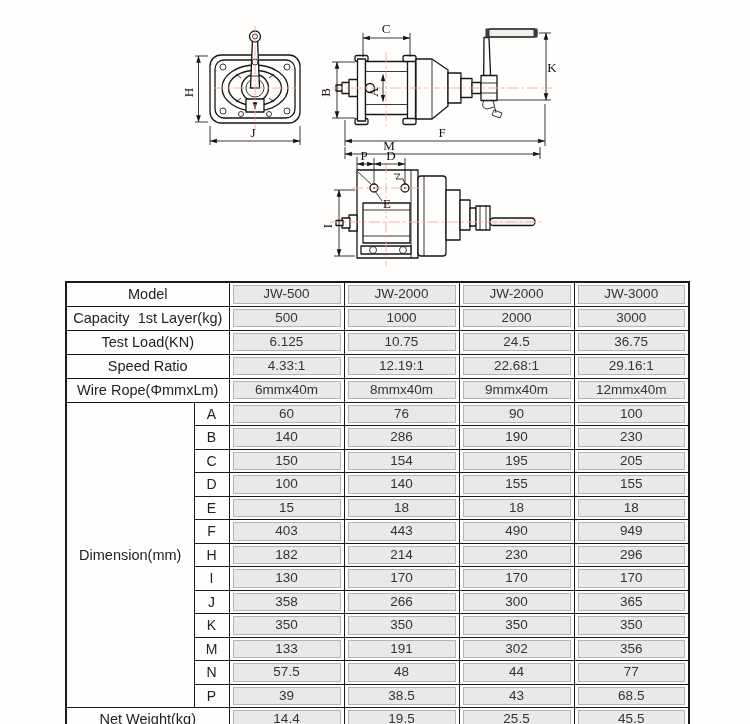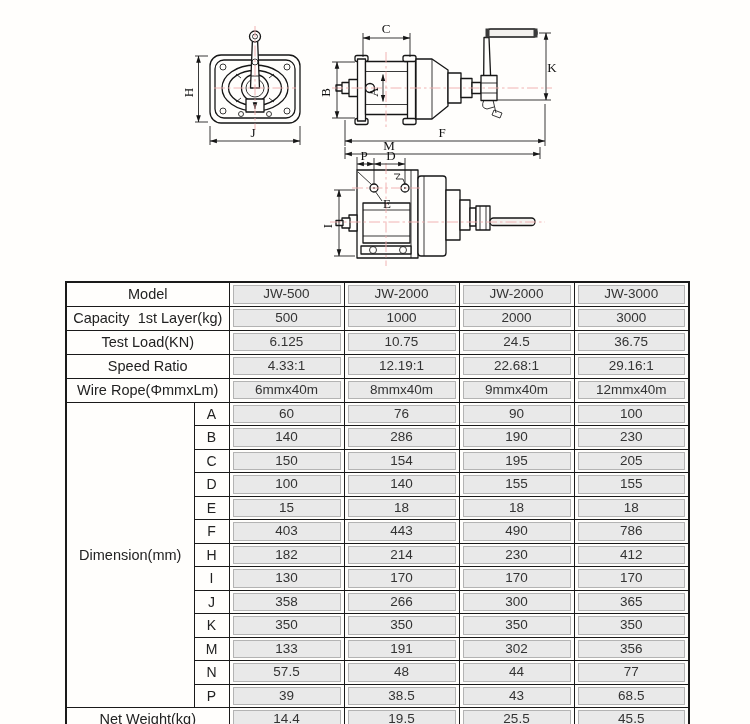--- a/index.html
+++ b/index.html
@@ -381,36 +381,36 @@
       <td class="val">
           <div class="box">403</div>
         </td>
       <td class="val">
           <div class="box">443</div>
         </td>
       <td class="val">
           <div class="box">490</div>
         </td>
       <td class="val">
-          <div class="box">786</div>
+          <div class="box">949</div>
         </td>
     </tr>
     <tr class="dim-row">
       <td class="letter">H</td>
       <td class="val">
           <div class="box">182</div>
         </td>
       <td class="val">
           <div class="box">214</div>
         </td>
       <td class="val">
           <div class="box">230</div>
         </td>
       <td class="val">
-          <div class="box">412</div>
+          <div class="box">296</div>
         </td>
     </tr>
     <tr class="dim-row">
       <td class="letter">I</td>
       <td class="val">
           <div class="box">130</div>
         </td>
       <td class="val">
           <div class="box">170</div>
         </td>

